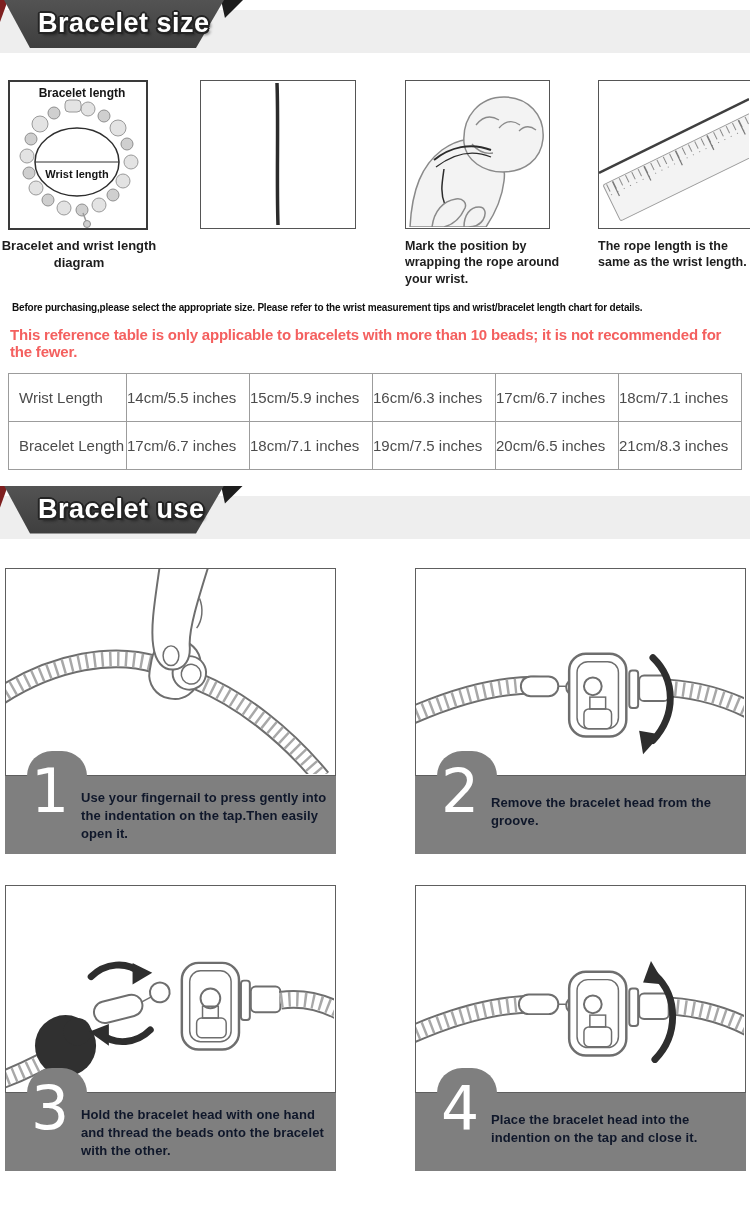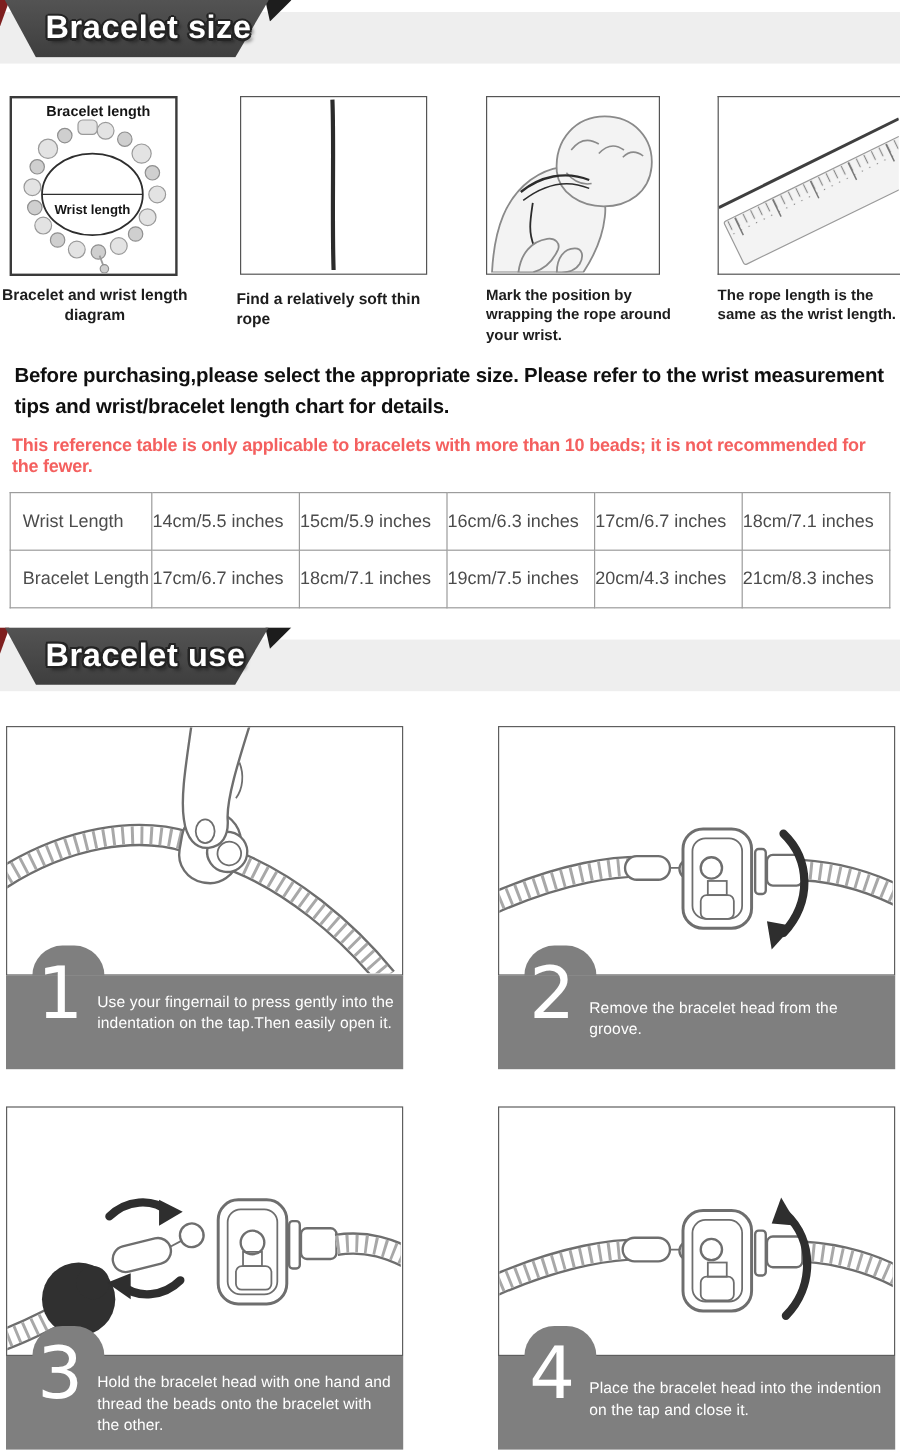--- a/index.html
+++ b/index.html
@@ -32,21 +32,21 @@
   .mbox2 { left:200px; top:3px; width:156px; height:149px; border:1.5px solid #555; }
   .mbox3 { left:405px; top:3px; width:145px; height:149px; border:1.5px solid #555; }
   .mbox4 { left:598px; top:3px; width:152px; height:149px; border:1.5px solid #555; border-right:none; }
   .mcap { position:absolute; font-size:13px; font-weight:700; color:#1d1d1d; line-height:1.3; }
   .mcap1 { left:0;  top:161px; width:158px; text-align:center; }
   .mcap2 { left:197px; top:164px; width:178px; font-size:13px; }
   .mcap3 { left:405px; top:161px; width:168px; font-size:12.5px; }
   .mcap4 { left:598px; top:161px; width:155px; font-size:12.5px; }
 
   
-  .notice  { margin:8px 12px 0 12px; font-size:17px; font-weight:700; color:#0f0f0f;
+  .notice  { margin:8px 12px 0 12px; font-size:10px; font-weight:700; color:#0f0f0f;
              line-height:1.55; letter-spacing:-0.2px; }
   .warning { margin:10px 10px 0 10px; font-size:15px; font-weight:700; color:#f4605f;
              letter-spacing:-0.2px; }
 
   
   table.size { margin:13px 8px 0 8px; width:734px; border-collapse:collapse; background:#fff; }
   table.size td { border:1.6px solid #9c9c9c; height:48px; font-size:15px; color:#4c4c4c;
                   font-weight:400; }
   table.size td.rowlabel { text-align:left; padding-left:10px; width:118px; }
 
@@ -57,22 +57,22 @@
   .step-row { display:flex; justify-content:space-between; padding:0 4px 0 5px; }
   .step-row + .step-row { margin-top:31px; }
   .card { width:331px; }
   .card-img { height:208px; border:1.5px solid #5e5e5e; background:#fff; overflow:hidden; }
   .card-img svg { display:block; }
   .card-bar { position:relative; height:78px; background:#7f7f7f; }
   .card-bar::before { content:''; position:absolute; left:22px; top:-25px; width:60px; height:25px;
                       border-radius:30px 30px 0 0; background:#7f7f7f; }
   .card-num { position:absolute; left:26px; top:-16px; font-family:"DejaVu Sans",sans-serif;
               font-size:60px; font-weight:400; color:#fff; line-height:1.05; }
-  .card-text { padding:13px 6px 0 76px; font-size:13px; font-weight:400; line-height:1.4;
-               color:#ffffff; letter-spacing:.1px; }
+  .card-text { padding:13px 6px 0 76px; font-size:13px; font-weight:700; line-height:1.4;
+               color:#0f172a; letter-spacing:.1px; }
   .card-text.two-lines { padding-top:18px; }
 
   
   .tube-o { fill:none; stroke:#6e6e6e; stroke-width:19; }
   .tube-f { fill:none; stroke:#ffffff; stroke-width:15; }
   .tube-t { fill:none; stroke:#a8a8a8; stroke-width:15; stroke-dasharray:2.5 5.5; }
   .ln   { fill:#fff; stroke:#6e6e6e; stroke-width:2; }
   .box  { fill:#fff; stroke:#6e6e6e; stroke-width:2.5; }
   .ln15 { fill:none; stroke:#6e6e6e; stroke-width:1.5; }
   .dark { fill:#303030; }
@@ -162,21 +162,20 @@
         <line x1="10" y1="1" x2="10" y2="17" stroke="#777" stroke-width="1.2"></line>
         <line x1="45" y1="1" x2="45" y2="17" stroke="#777" stroke-width="1.2"></line>
         <line x1="80" y1="1" x2="80" y2="17" stroke="#777" stroke-width="1.2"></line>
         <line x1="115" y1="1" x2="115" y2="17" stroke="#777" stroke-width="1.2"></line>
         <line x1="150" y1="1" x2="150" y2="17" stroke="#777" stroke-width="1.2"></line>
       </g>
     </svg>
   </div>
 
   <div class="mcap mcap1">Bracelet and wrist length diagram</div>
-  <div class="mcap mcap2">Find a relatively soft thin rope</div>
   <div class="mcap mcap3">Mark the position by wrapping the rope around your wrist.</div>
   <div class="mcap mcap4">The rope length is the same as the wrist length.</div>
 </div>
 
 <div class="notice">Before purchasing,please select the appropriate size. Please refer to the wrist measurement tips and wrist/bracelet length chart for details.</div>
 
 <div class="warning">This reference table is only applicable to bracelets with more than 10 beads; it is not recommended for the fewer.</div>
 
 <table class="size">
   <tbody>
@@ -186,21 +185,21 @@
       <td>15cm/5.9 inches</td>
       <td>16cm/6.3 inches</td>
       <td>17cm/6.7 inches</td>
       <td>18cm/7.1 inches</td>
     </tr>
     <tr>
       <td class="rowlabel">Bracelet Length</td>
       <td>17cm/6.7 inches</td>
       <td>18cm/7.1 inches</td>
       <td>19cm/7.5 inches</td>
-      <td>20cm/4.3 inches</td>
+      <td>20cm/6.5 inches</td>
       <td>21cm/8.3 inches</td>
     </tr>
   </tbody>
 </table>
 
 <div class="banner banner2">
   <div class="banner-strip"></div>
   <div class="banner-red"></div>
   <div class="banner-fold"></div>
   <div class="banner-ribbon"></div>

